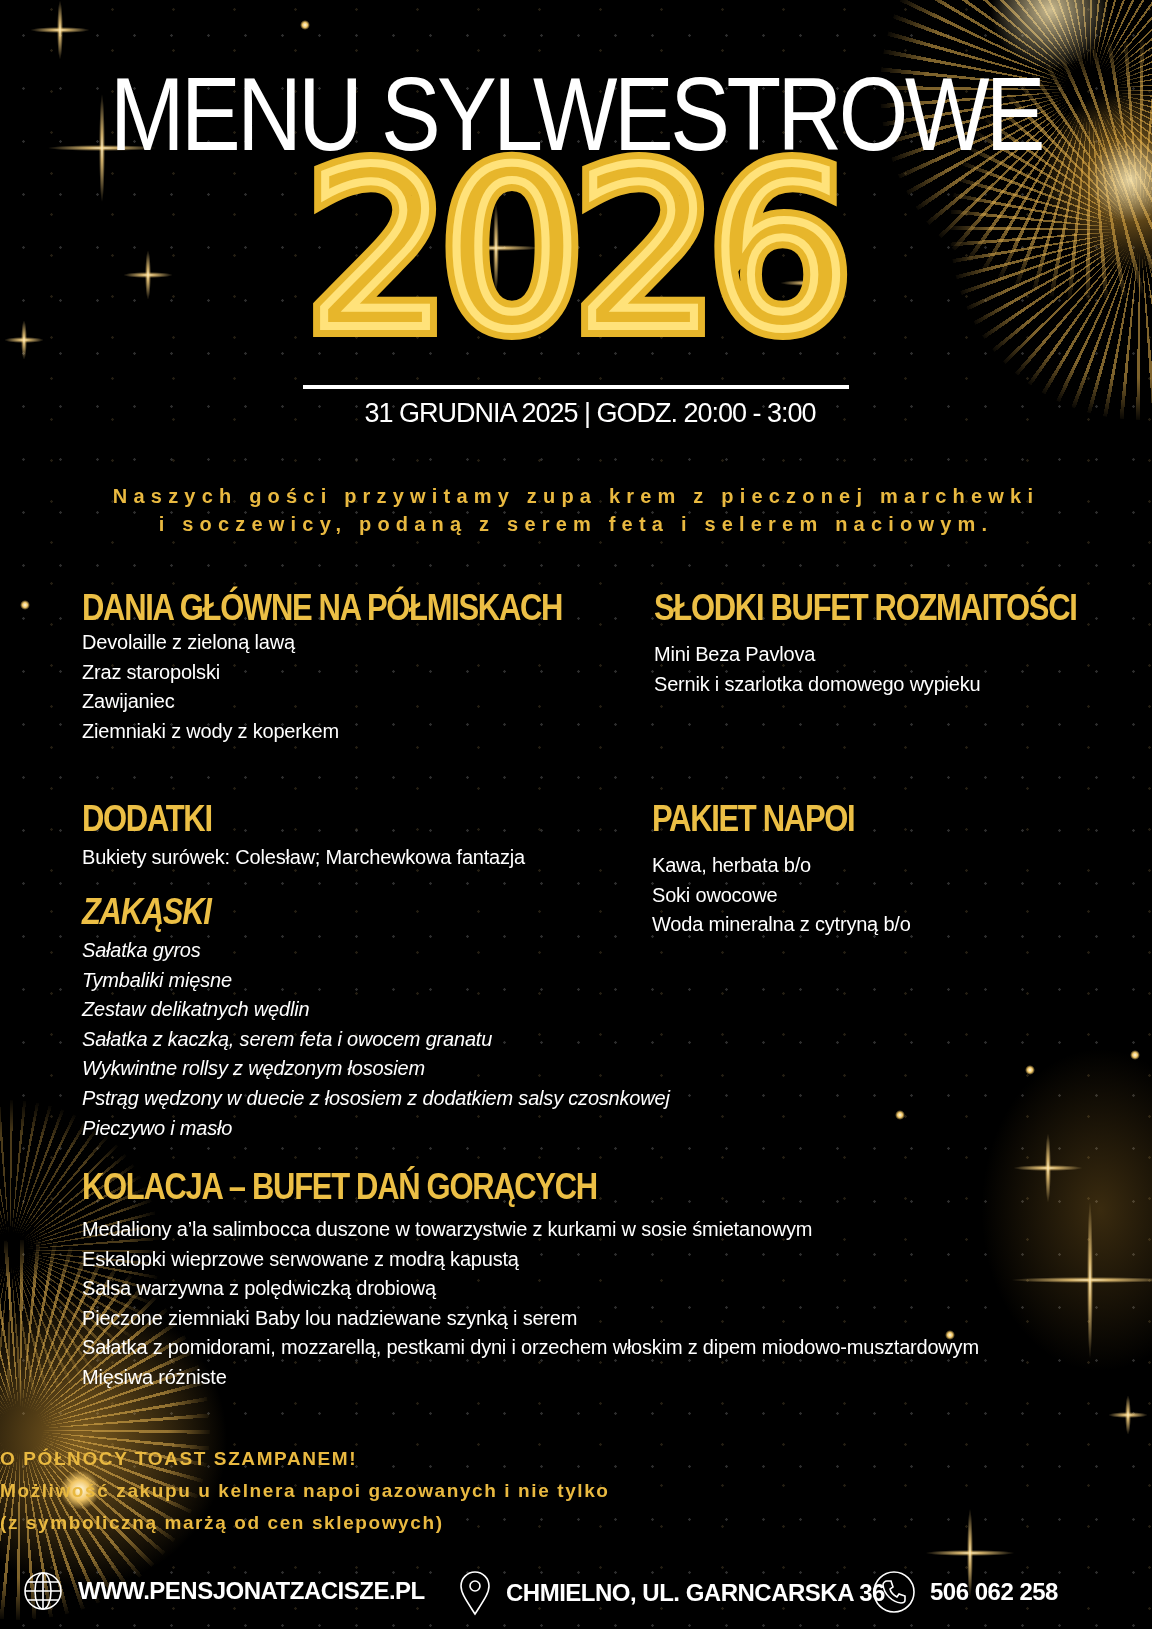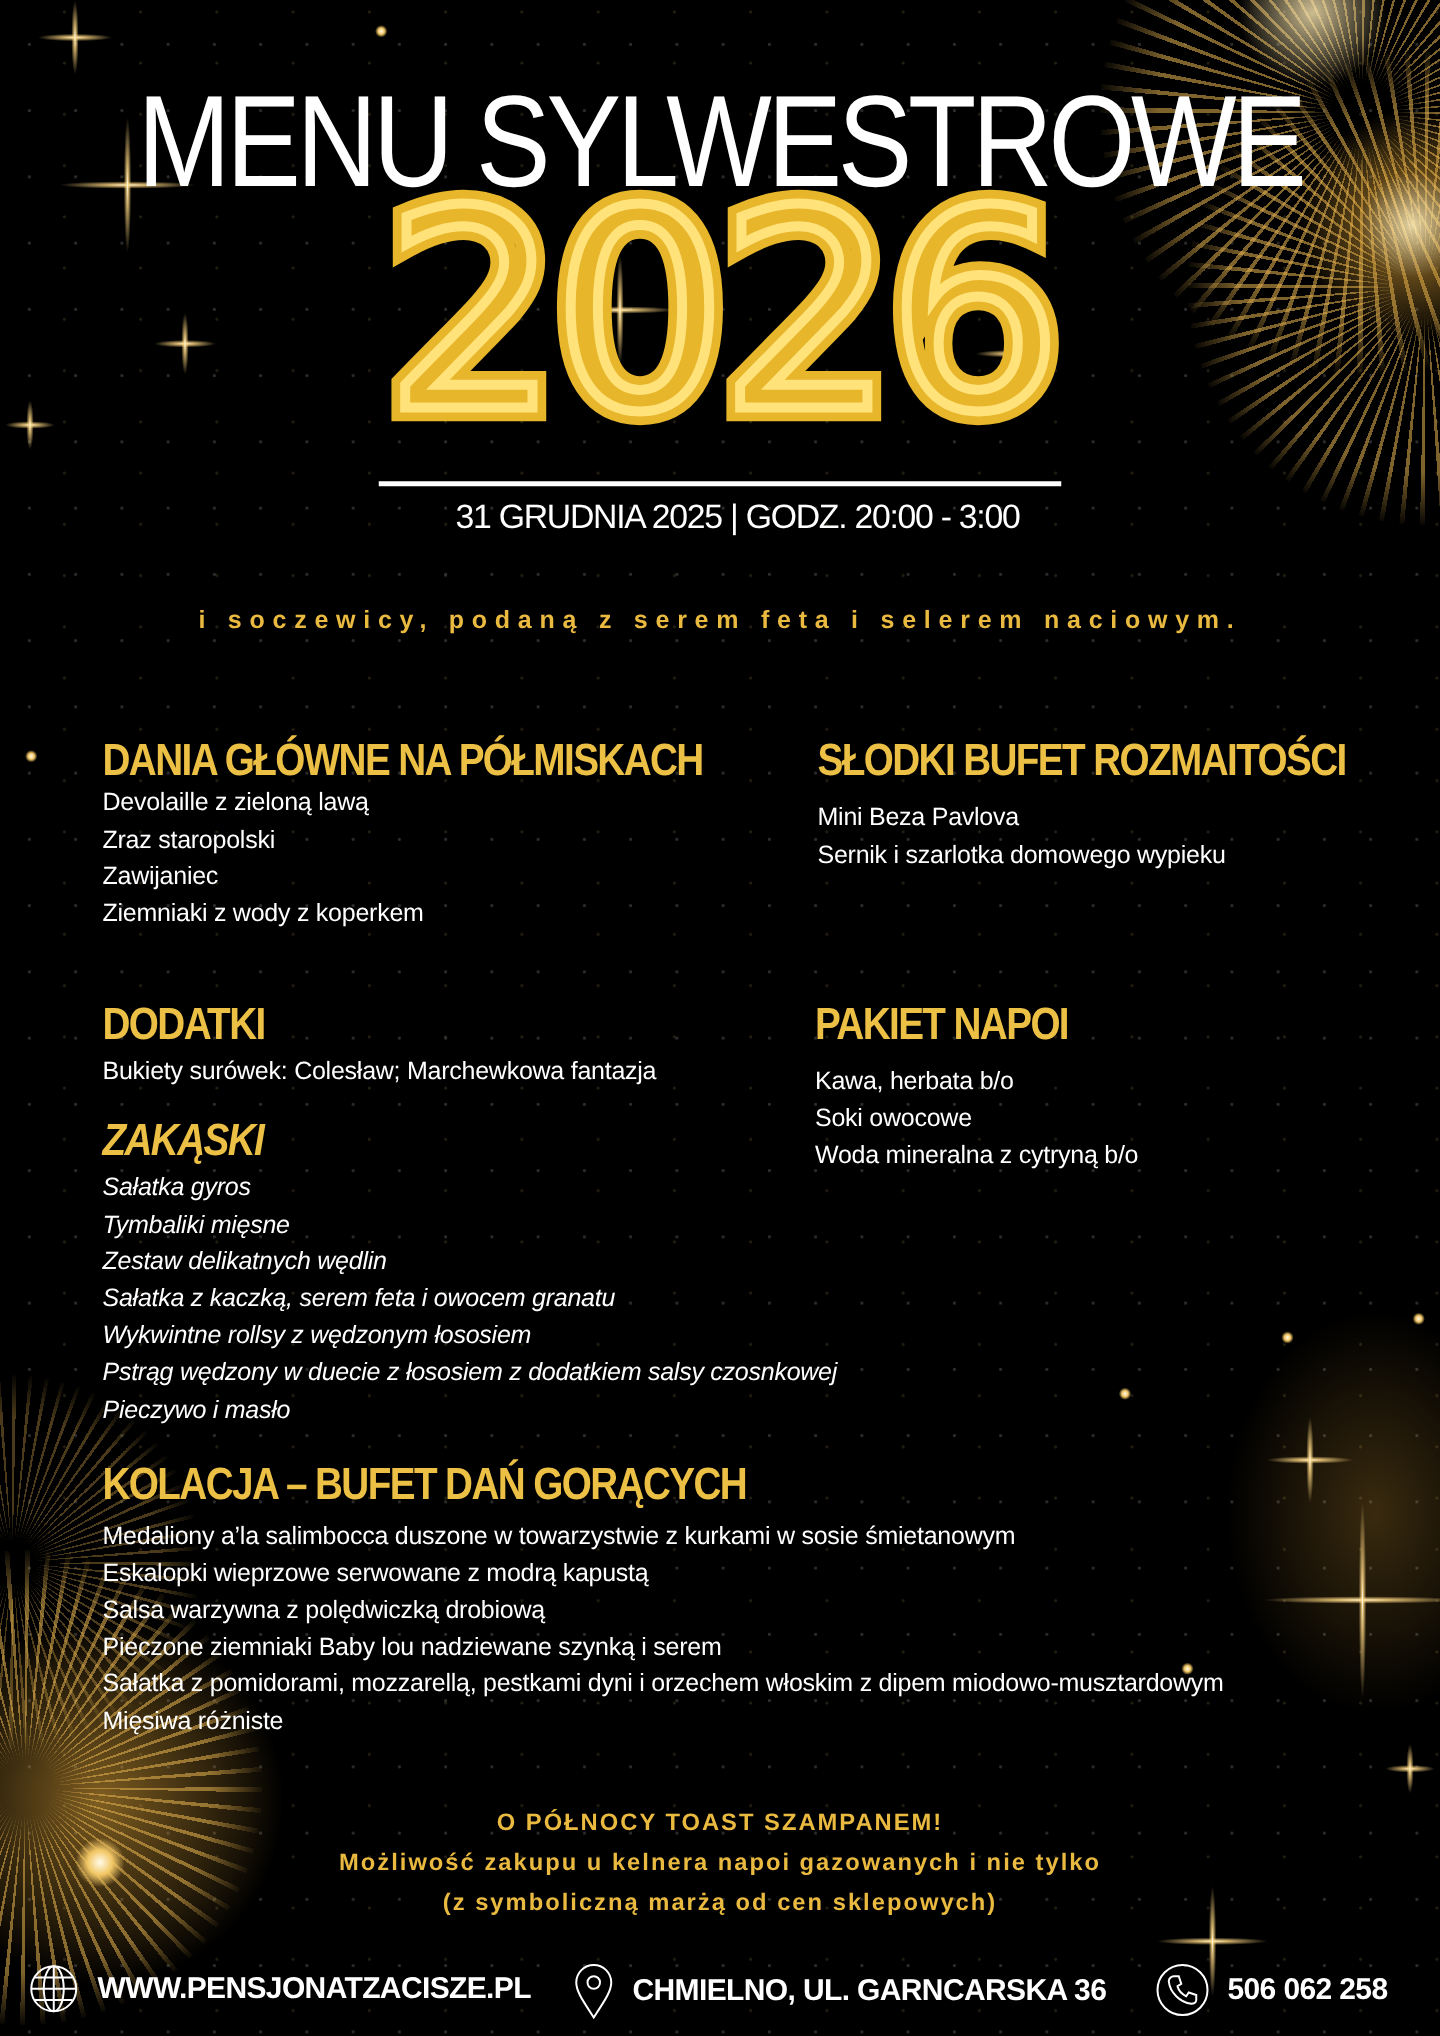--- a/index.html
+++ b/index.html
@@ -70,21 +70,21 @@
   .section h2 {
     margin:0; font-family:"Liberation Sans", sans-serif; font-weight:700;
     color:#ecbf45; font-size:36px; letter-spacing:-1.5px; line-height:42px;
     transform:scaleX(0.86); transform-origin:left;
     white-space:nowrap;
   }
   .section ul { list-style:none; margin:0; padding:0; }
   .section li { font-size:20px; line-height:29.6px; white-space:nowrap; letter-spacing:-0.2px; }
 
   .footer-note {
-    position:absolute; left:0; right:0; top:1443px; text-align:center;
+    position:absolute; left:0; right:0; top:1443px; 
     color:#e9b940; font-weight:700; font-size:19px; letter-spacing:1.6px; line-height:32px;
   }
   .contact { position:absolute; top:1570px; display:flex; align-items:center; gap:14px; }
   .contact span.txt {
     font-weight:700; font-size:24px; letter-spacing:-0.5px; color:#fff;
     white-space:nowrap;
   }
   .icon-svg { display:block; }
 </style>
 </head>
@@ -119,20 +119,21 @@
   <div class="spark" style="left:60px;top:1470px;width:40px;height:40px;"></div>
 </div>
 
 <div class="title">MENU SYLWESTROWE</div>
 <div class="year">2026</div>
 <div class="year-inner" aria-hidden="true">2026</div>
 <div class="divider"></div>
 <div class="date">31 GRUDNIA 2025 | GODZ. 20:00 - 3:00</div>
 
 <div class="intro">
+  <div>Naszych gości przywitamy zupa krem z pieczonej marchewki</div>
   <div>i soczewicy, podaną z serem feta i selerem naciowym.</div>
 </div>
 
 <div class="section" style="left:82px;top:587px;">
   <h2>DANIA GŁÓWNE NA PÓŁMISKACH</h2>
   <ul style="margin-top:-1px">
     <li>Devolaille z zieloną lawą</li>
     <li>Zraz staropolski</li>
     <li>Zawijaniec</li>
     <li>Ziemniaki z wody z koperkem</li>
@@ -210,21 +211,21 @@
 <div class="contact" style="left:458px;">
   <span>
     <svg class="icon-svg" width="34" height="46" viewBox="0 0 34 46" fill="none" stroke="#fff" stroke-width="1.6">
       <path d="M17 44 C 8 30 3 23 3 16 A 14 14 0 0 1 31 16 C 31 23 26 30 17 44 Z"></path>
       <circle cx="17" cy="16" r="5"></circle>
     </svg>
   </span>
   <span class="txt">CHMIELNO, UL. GARNCARSKA 36</span>
 </div>
 
-<div class="contact" style="left:924px;">
+<div class="contact" style="left:872px;">
   <span>
     <svg class="icon-svg" width="44" height="44" viewBox="0 0 44 44" fill="none" stroke="#fff" stroke-width="1.6">
       <circle cx="22" cy="22" r="20"></circle>
       <path d="M15 11 L19 11 L21 17 L18 19 C 19 23 21 25 25 27 L27 24 L33 26 L33 30 C 33 32 31 33 29 33 C 20 32 12 24 11 15 C 11 13 13 11 15 11 Z"></path>
     </svg>
   </span>
   <span class="txt">506 062 258</span>
 </div>
 
 </body></html>

